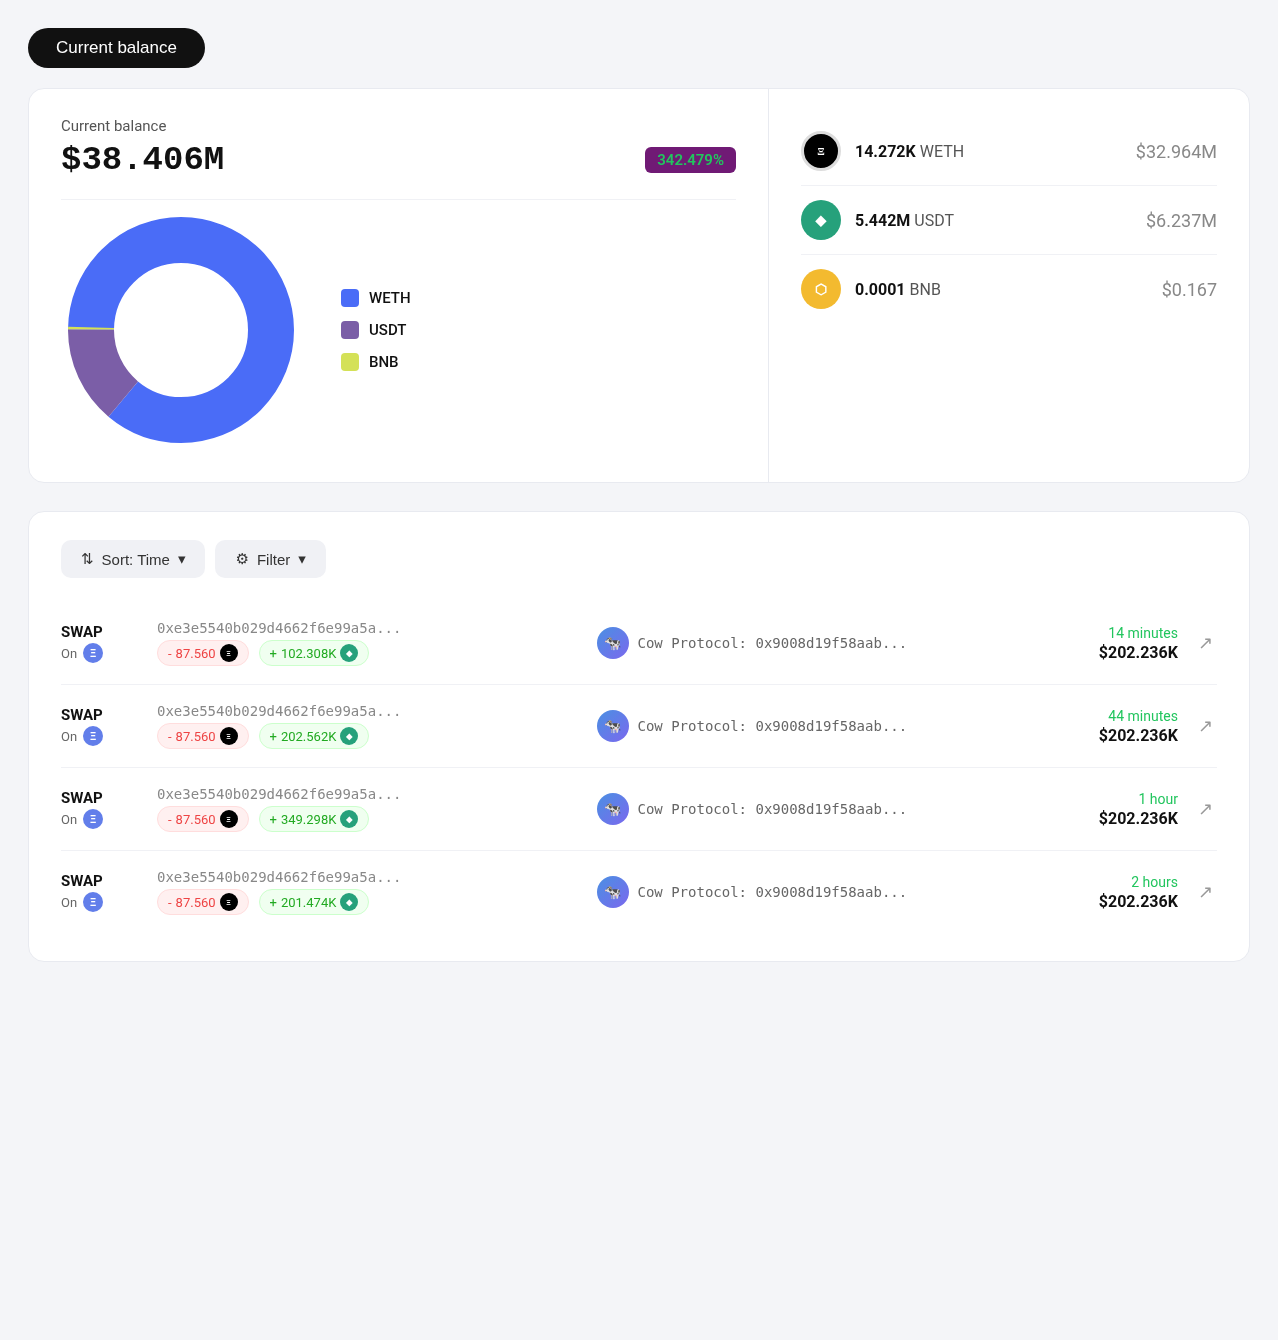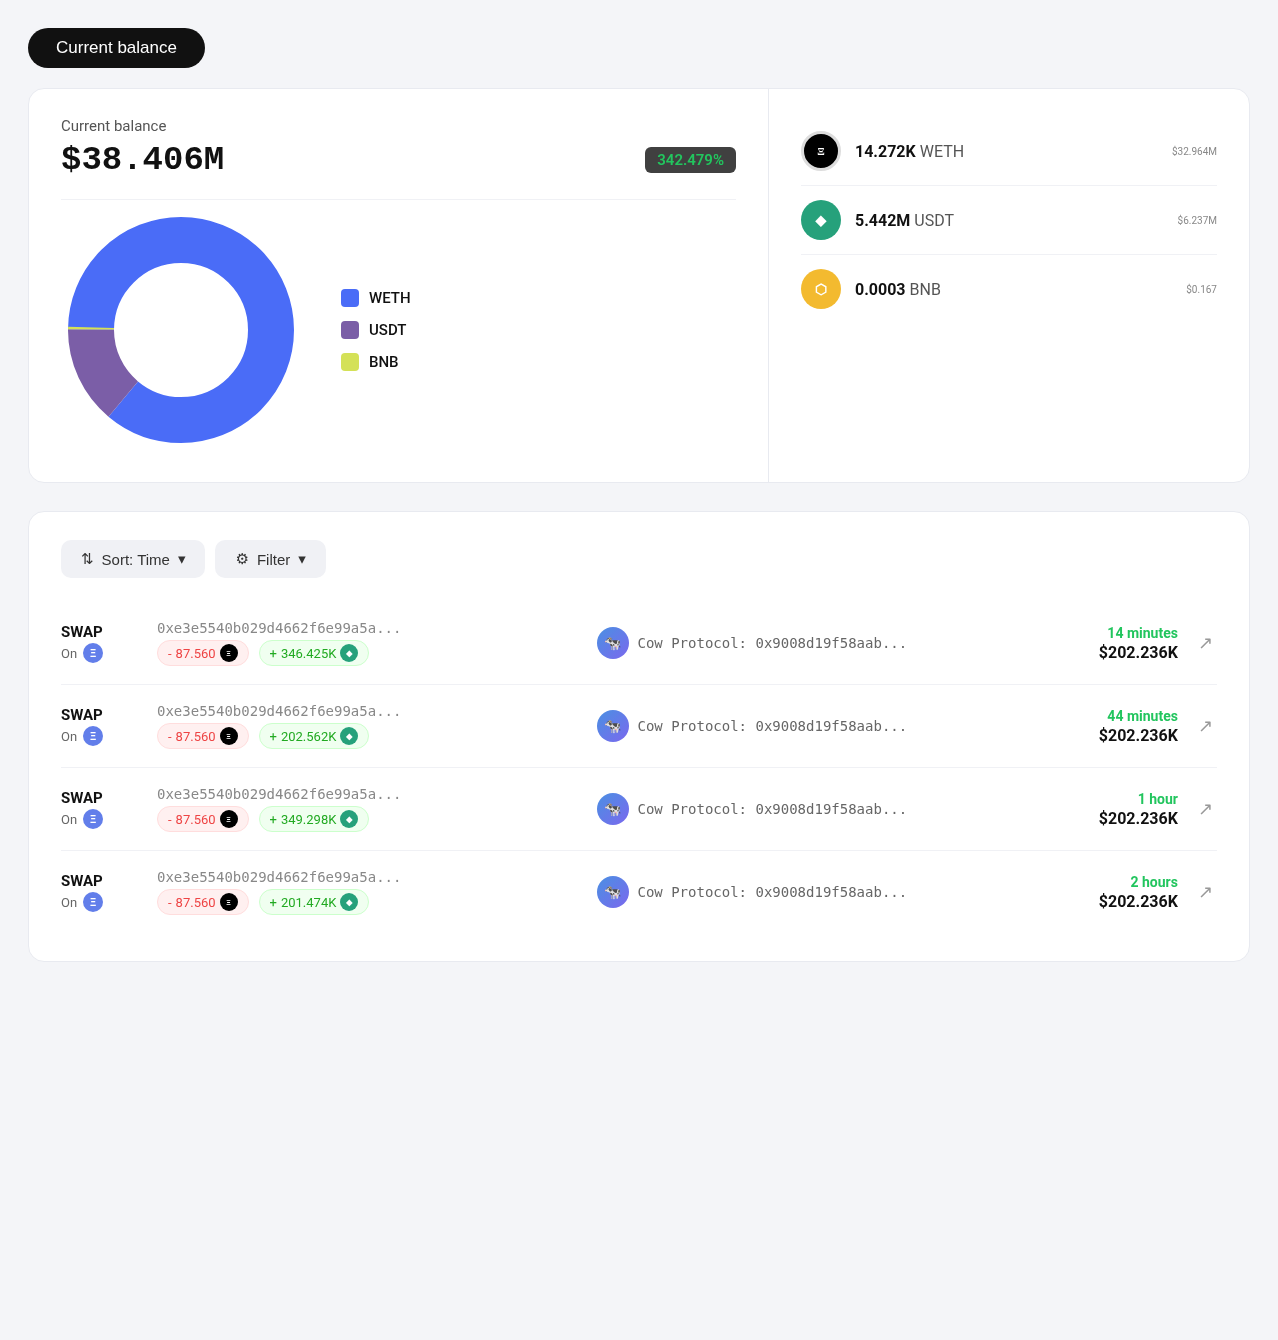--- a/index.html
+++ b/index.html
@@ -80,21 +80,21 @@
       margin-bottom: 20px;
     }
 
     .balance-value {
       font-size: 34px;
       font-weight: 700;
       font-family: Liberation Mono, monospace;
     }
 
     .pct-badge {
-      background: #404040;
+      background: #701a75;
       color: #22c55e;
       font-size: 15px;
       font-weight: 600;
       padding: 4px 12px;
       border-radius: 6px;
       margin-left: auto;
       text-align: right;
     }
 
     .chart-legend-row {
@@ -196,21 +196,21 @@
       font-size: 16px;
     }
 
     .token-symbol {
       font-weight: 400;
       font-size: 16px;
       color: #555;
     }
 
     .token-usd {
-      font-size: 10px;
+      font-size: 18px;
       color: #888;
     }
 
     .transactions-section {
       background: #fff;
       border-radius: 16px;
       padding: 28px 32px;
       border: 1px solid #e8eaf0;
     }
 
@@ -366,21 +366,21 @@
 
     .txn-right {
       text-align: right;
       flex-shrink: 0;
       width: 140px;
     }
 
     .txn-time {
       font-size: 14px;
       color: #22c55e;
-      font-weight: 700;
+      font-weight: 400;
       margin-bottom: 2px;
     }
 
     .txn-usd {
       font-size: 16px;
       font-weight: 700;
     }
 
     .external-link-btn {
       background: none;
@@ -470,21 +470,21 @@
           <span class="token-symbol">USDT</span>
         </div>
         <div class="token-usd">$6.237M</div>
       </div>
 
       <div class="token-row">
         <div class="token-icon bnb-icon">
           <span style="font-size:14px;">⬡</span>
         </div>
         <div class="token-amount">
-          <span class="token-amount-bold">0.0003</span>
+          <span class="token-amount-bold">0.0001</span>
           <span class="token-symbol"> </span>
           <span class="token-symbol">BNB</span>
         </div>
         <div class="token-usd">$0.167</div>
       </div>
     </div>
   </div>
 
   <div class="transactions-section">
     <div class="txn-header">
@@ -512,21 +512,21 @@
     <div class="txn-hash">
       <div class="txn-hash-text">0xe3e5540b029d4662f6e99a5a...</div>
       <div class="txn-tokens">
         <div class="token-out">
           <span>-</span>
           <span>87.560</span>
           <div class="small-token-icon" style="background:#000;color:#fff;">Ξ</div>
         </div>
         <div class="token-in">
           <span>+</span>
-          <span>346.425K</span>
+          <span>102.308K</span>
           <div class="small-token-icon" style="background:#26a17b;color:#fff;">◆</div>
         </div>
       </div>
     </div>
     <div class="txn-protocol">
       <div class="cow-icon">🐄</div>
       <span class="protocol-text">Cow Protocol: 0x9008d19f58aab...</span>
     </div>
     <div class="txn-right">
       <div class="txn-time">14 minutes</div>

